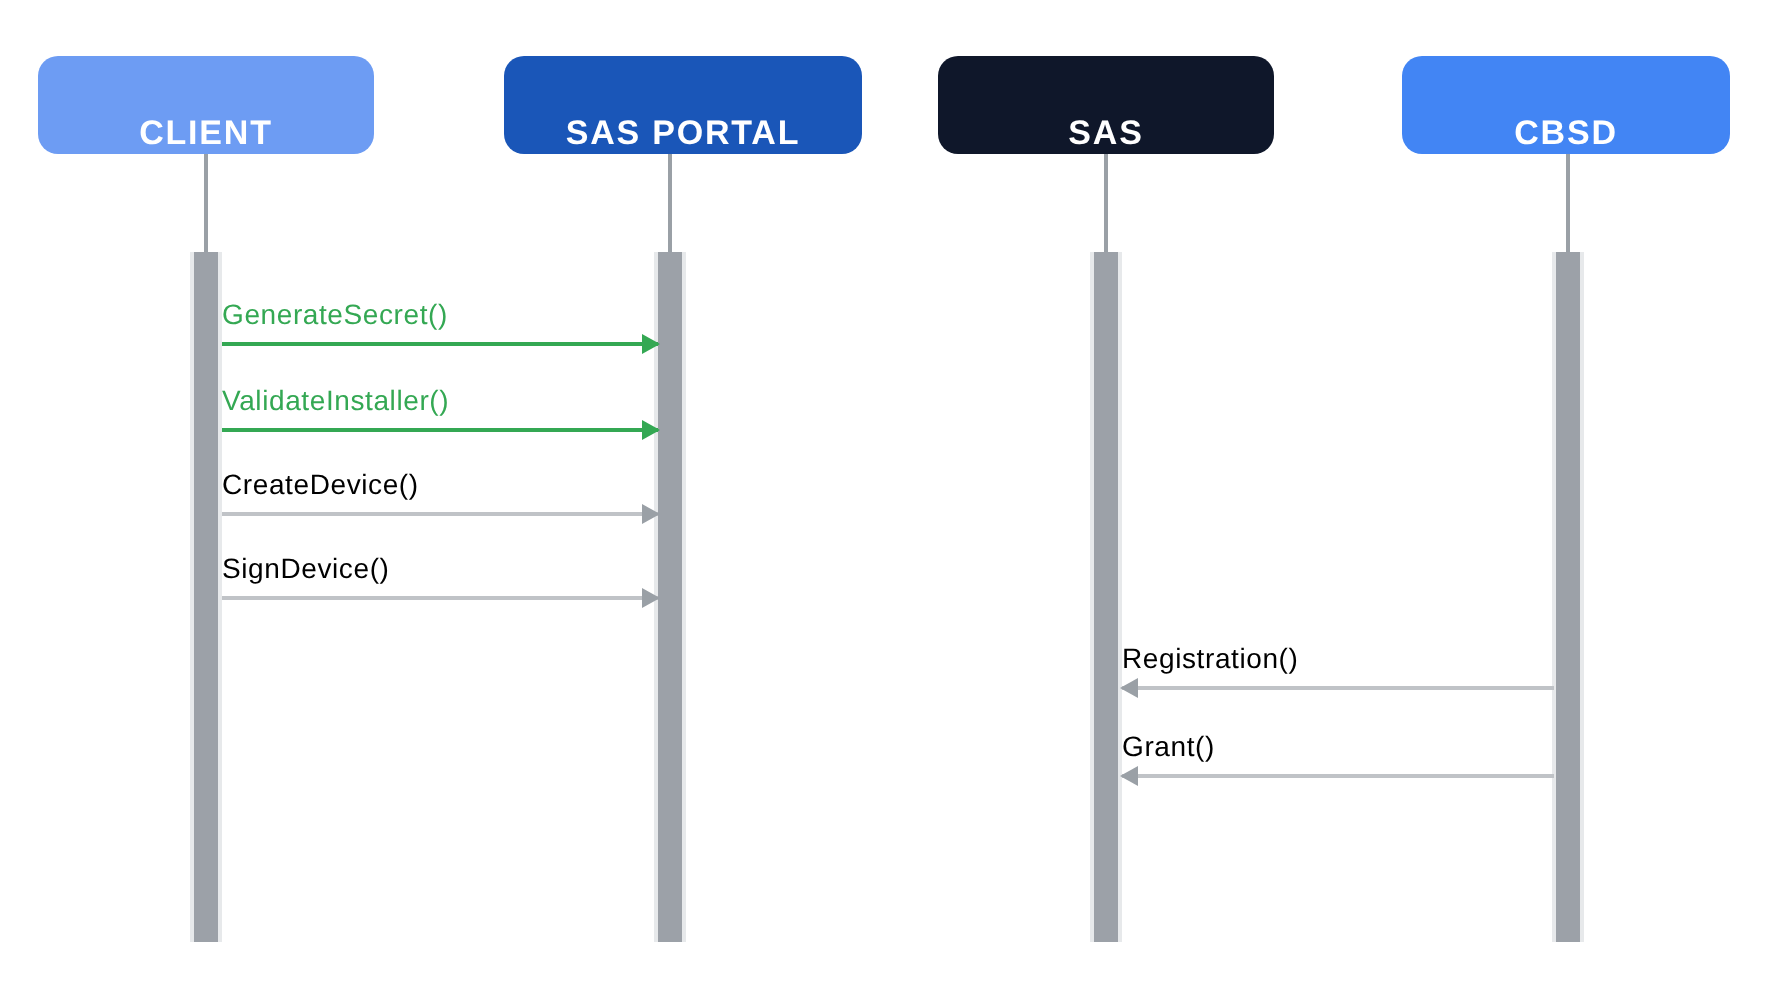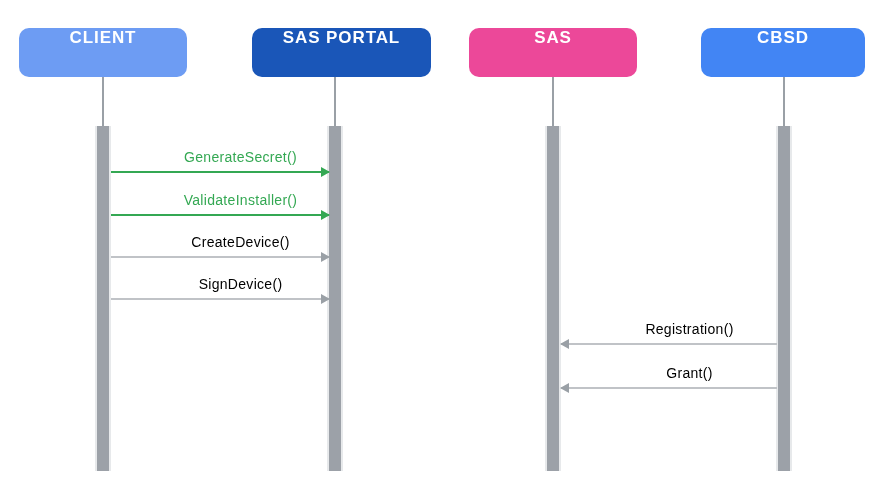--- a/index.html
+++ b/index.html
@@ -1,25 +1,25 @@
 <!DOCTYPE html>
 <html><head>
 <meta charset="utf-8">
 <style>
   html,body{margin:0;padding:0;background:#ffffff;}
   body{font-family:"Liberation Sans", sans-serif;}
   .canvas{position:relative;width:883px;height:497px;background:#ffffff;overflow:hidden;}
 
   
   .actor-box{position:absolute;top:28px;height:49px;border-radius:10px;
-    display:flex;align-items:flex-start;justify-content:center;
+    display:flex;align-items:flex-end;justify-content:center;
     color:#ffffff;font-weight:700;font-size:17px;letter-spacing:.9px;}
   .a0{left:19px;width:168px;background:#6D9CF3;}
   .a1{left:252px;width:179px;background:#1A56B8;}
-  .a2{left:469px;width:168px;background:#ec4899;}
+  .a2{left:469px;width:168px;background:#0f172a;}
   .a3{left:701px;width:164px;background:#4285F4;}
 
   
   .stem{position:absolute;top:77px;height:49px;width:2px;background:#9AA0A6;}
   .s0{left:102px;}.s1{left:334px;}.s2{left:552px;}.s3{left:783px;}
 
   
   .bar{position:absolute;top:126px;height:345px;width:16px;box-sizing:border-box;
     background:#9CA1A8;border-left:2px solid #E7E9EB;border-right:2px solid #E7E9EB;}
   .b0{left:95px;}.b1{left:327px;}.b2{left:545px;}.b3{left:776px;}
@@ -30,22 +30,22 @@
   .m1{left:111px;top:215px;width:218px;}
   .m2{left:111px;top:257px;width:218px;}
   .m3{left:111px;top:299px;width:218px;}
   .m4{left:561px;top:344px;width:216px;}
   .m5{left:561px;top:388px;width:216px;}
 
   .msg .line{position:absolute;left:0;right:0;top:-1px;height:2px;}
   .green .line{background:#34A853;}
   .gray  .line{background:#C0C3C7;}
 
-  .msg .label{position:absolute;left:0;right:0;bottom:7px;text-align:center;
-    font-size:14px;letter-spacing:.3px;white-space:nowrap;margin-left:41px;}
+  .msg .label{position:absolute;left:0;right:0;bottom:7px;text-align:left;
+    font-size:14px;letter-spacing:.3px;white-space:nowrap;}
   .green .label{color:#34A853;}
   .gray  .label{color:#000000;}
 
   .head{position:absolute;top:-5px;width:0;height:0;
     border-top:5px solid transparent;border-bottom:5px solid transparent;}
   .right .head{right:-1px;border-left:9px solid;}
   .left  .head{left:-1px;border-right:9px solid;}
   .green.right .head{border-left-color:#34A853;}
   .gray.right  .head{border-left-color:#9AA0A6;}
   .gray.left   .head{border-right-color:#9AA0A6;}

